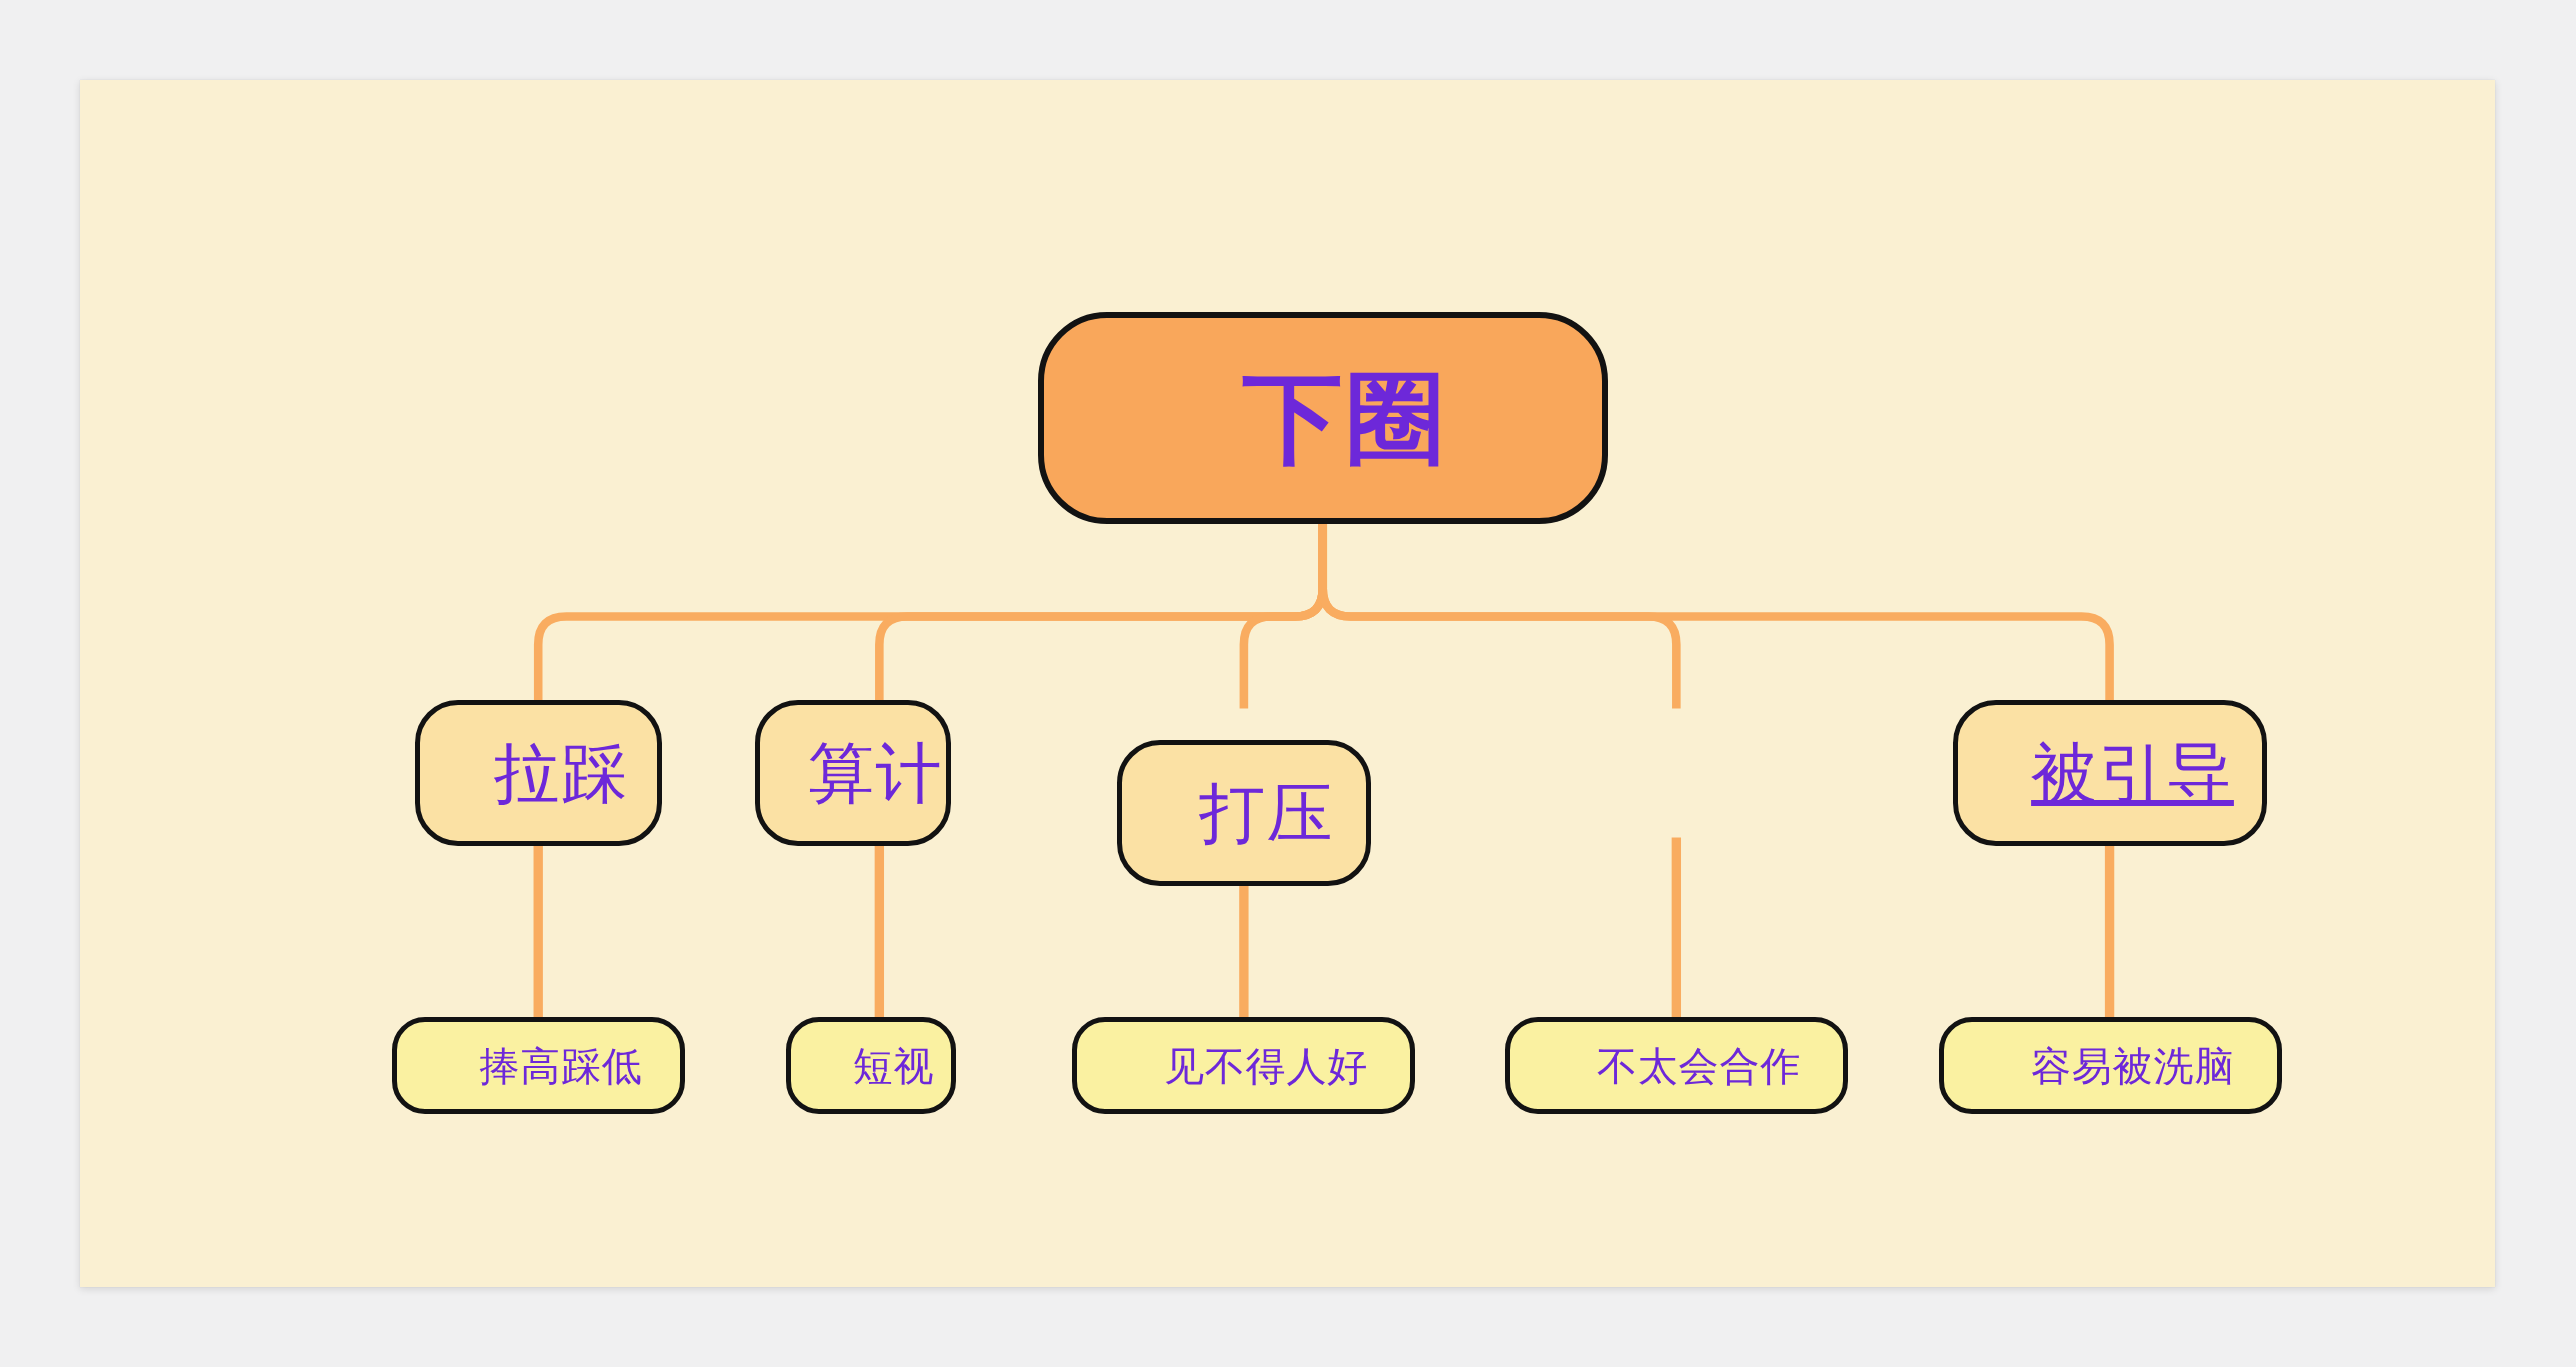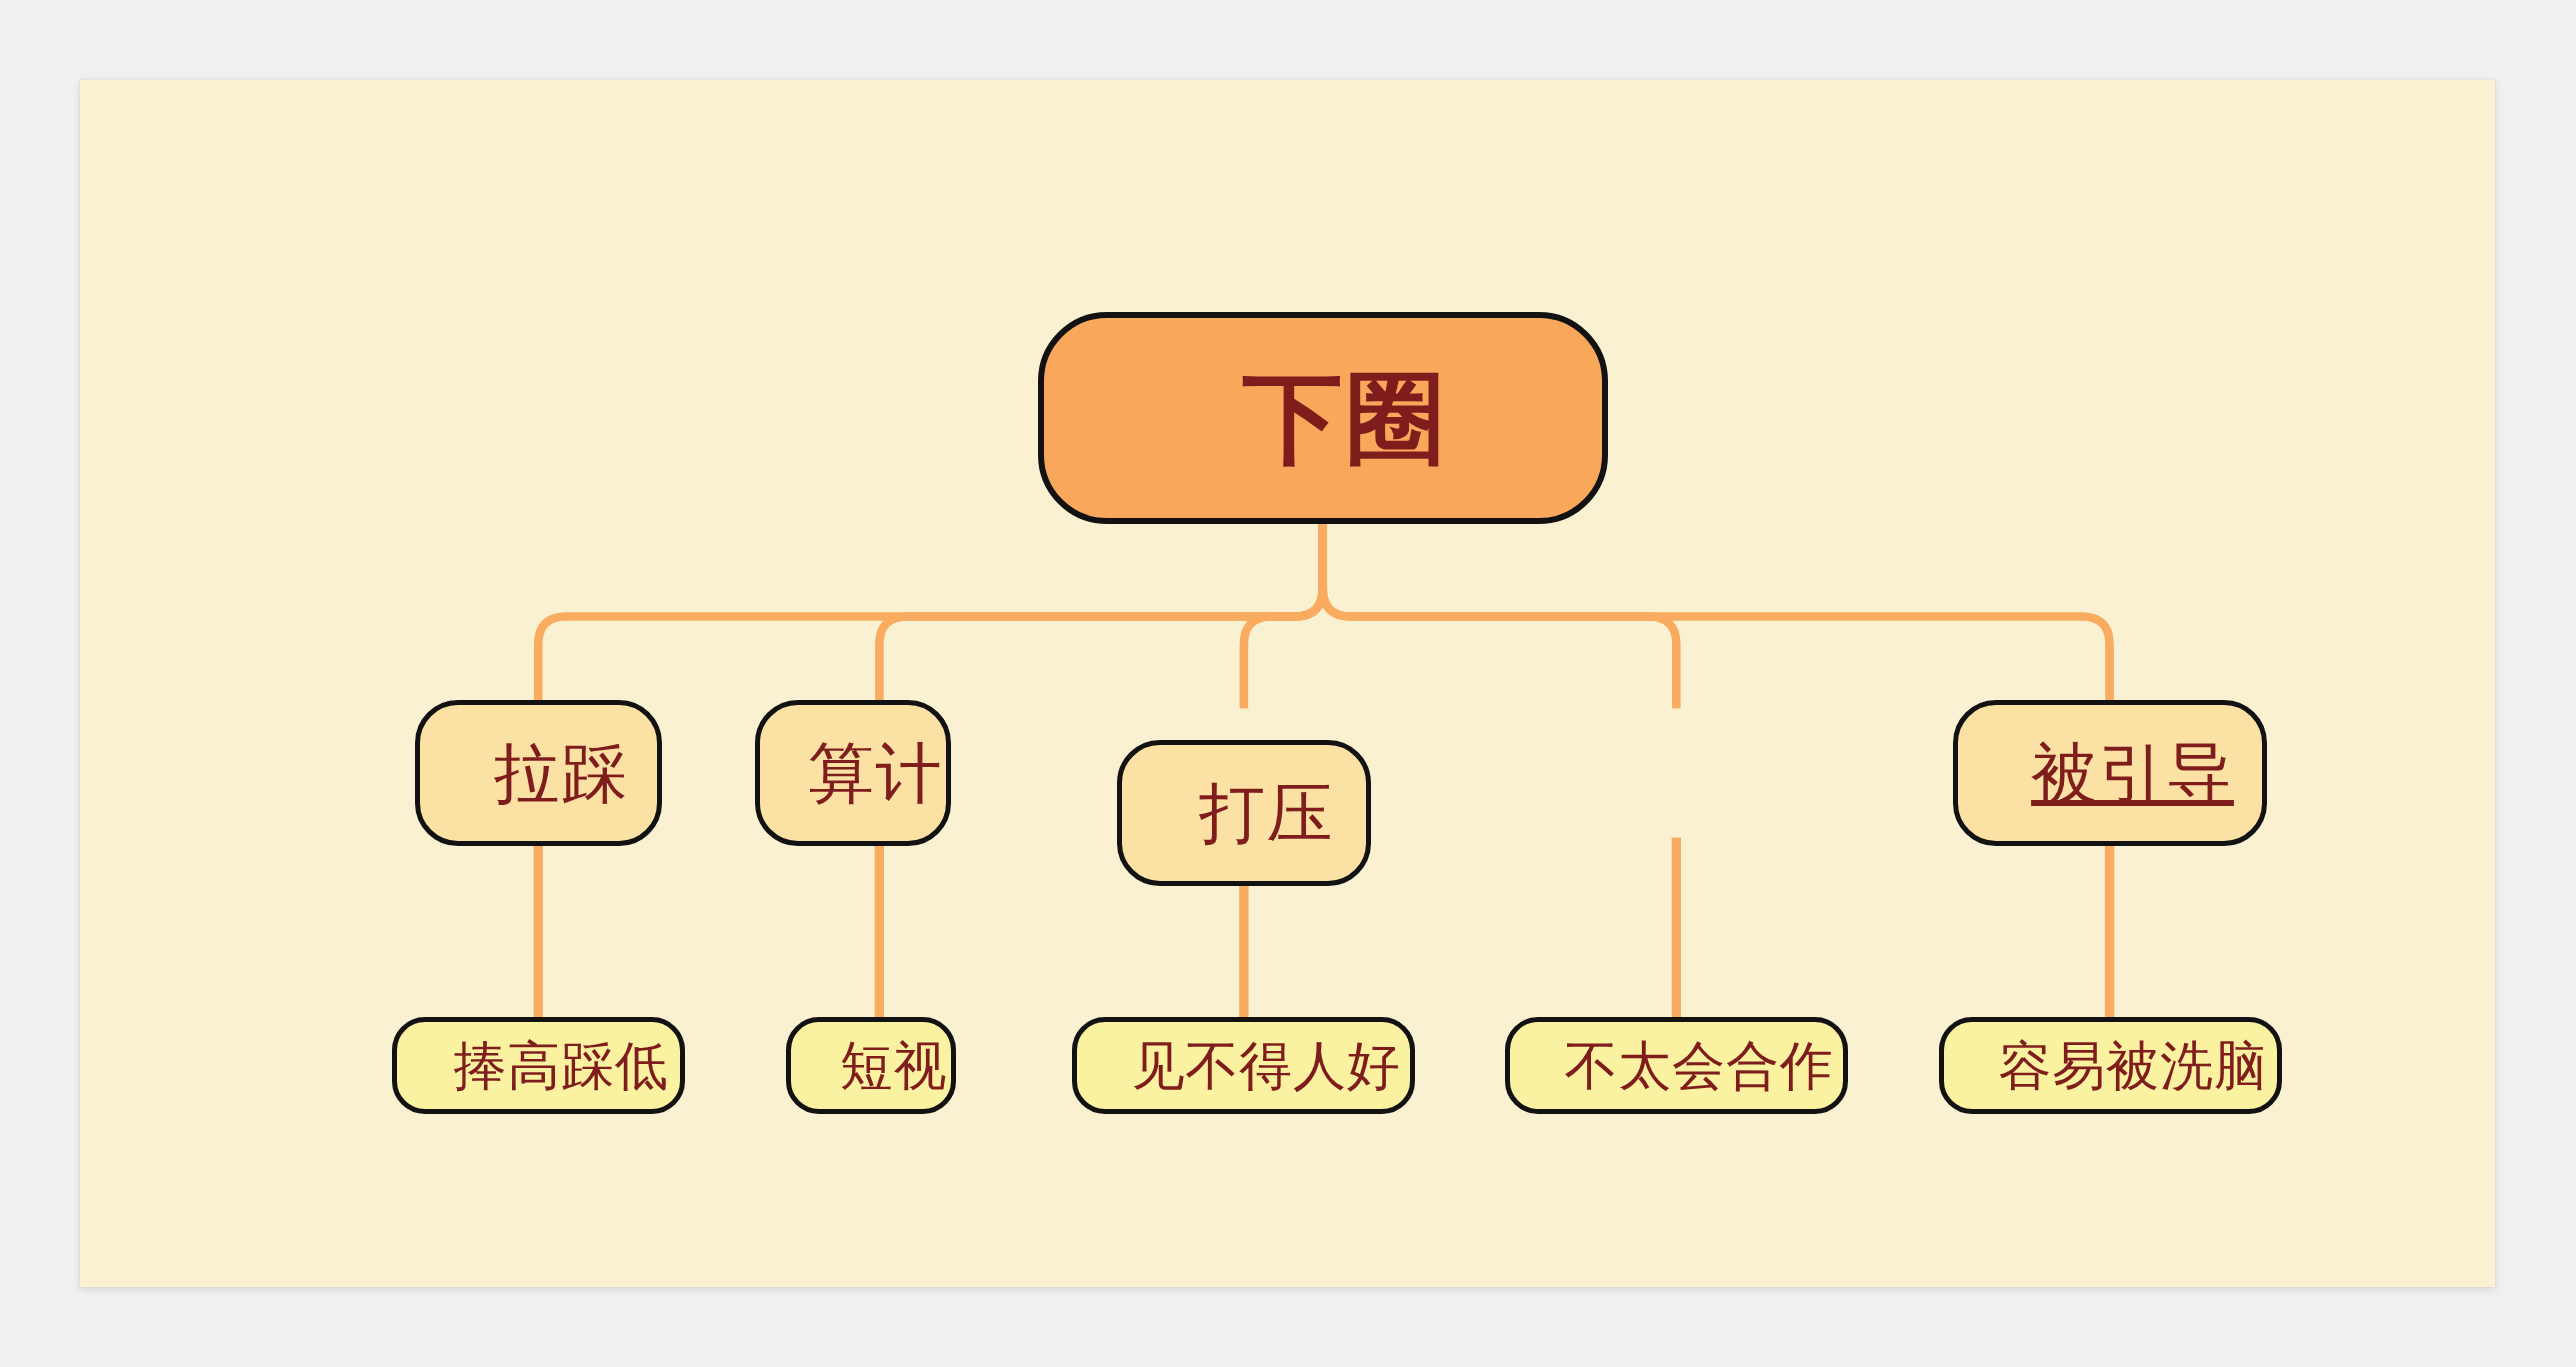--- a/index.html
+++ b/index.html
@@ -31,21 +31,21 @@
   .connectors .branch-link { stroke-width: 11px; }
   .connectors .leaf-link   { stroke-width: 12px; }
 
   .node {
     position: absolute;
     display: flex;
     align-items: center;
     justify-content: center;
     background: #fbe1a4;
     border: 5.5px solid #121212;
-    color: #7f1d1d;
+    color: #6d28d9;
     line-height: 1;
     white-space: nowrap;
     cursor: pointer;
     z-index: 2;
     padding-left: 45px;
   }
   .node.root {
     border-width: 6.2px;
     border-radius: 69px;
     background: #f9a75b;
@@ -55,21 +55,21 @@
   }
   .node.branch {
     border-radius: 43px;
     font-size: 66px;
     font-weight: 500;
     letter-spacing: 1.6px;
   }
   .node.leaf {
     border-radius: 33px;
     background: #faf1a1;
-    font-size: 53px;
+    font-size: 40px;
     font-weight: 500;
     letter-spacing: 0.8px;
   }
 
   
   .n-root { left: 958px; top: 232px;  width: 570px; height: 212px; }
   .n-b0   { left: 335px;  top: 620px;  width: 247px; height: 146px; }
   .n-b1   { left: 675px;  top: 620px;  width: 196px; height: 146px; }
   .n-b2   { left: 1037px; top: 620px;  width: 254px; height: 146px; margin-top: 40px; }
   .n-b3   { left: 1406px; top: 620px;  width: 380px; height: 146px; }

